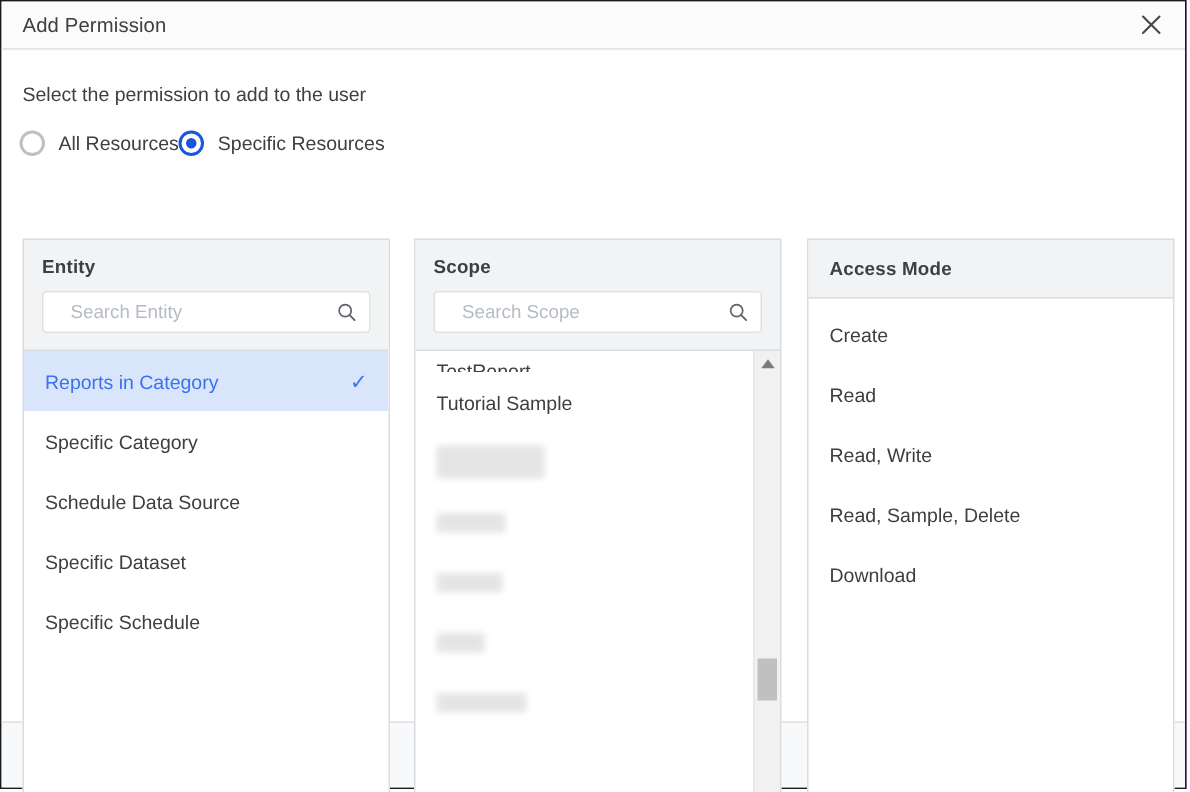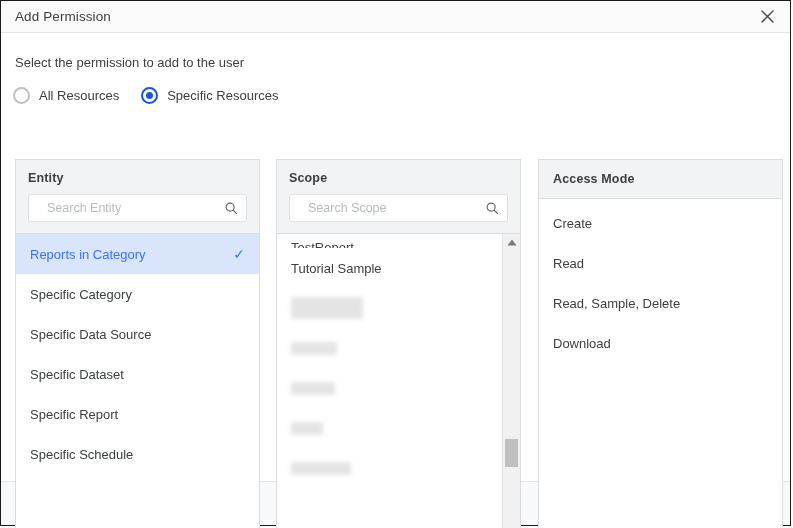--- a/index.html
+++ b/index.html
@@ -68,21 +68,20 @@
     color: #3c4043;
   }
 
   
   .radio-row {
     position: absolute;
     left: 12px;
     top: 54px;
     display: flex;
     align-items: center;
-    gap: 22px;
     justify-content: center;
   }
   .radio-item {
     display: flex;
     align-items: center;
     gap: 9px;
     cursor: pointer;
   }
   .radio-mark {
     width: 17px;
@@ -370,27 +369,24 @@
         </div>
         <div class="panel-list">
           <div class="list-item selected">
             <span>Reports in Category</span>
             <span class="check-icon">✓</span>
           </div>
           <div class="list-item">
             <span>Specific Category</span>
           </div>
           <div class="list-item">
-            <span>Specific Data Source</span>
+            <span>Schedule Data Source</span>
           </div>
           <div class="list-item">
             <span>Specific Dataset</span>
-          </div>
-          <div class="list-item">
-            <span>Specific Report</span>
           </div>
           <div class="list-item">
             <span>Specific Schedule</span>
           </div>
         </div>
       </div>
 
       <div class="panel" id="panel-scope">
         <div class="panel-header">
           <div class="panel-title">Scope</div>
@@ -449,20 +445,23 @@
           <div class="panel-title">Access Mode</div>
         </div>
         <div class="panel-list access-list">
           <div class="list-item">
             <span>Create</span>
           </div>
           <div class="list-item">
             <span>Read</span>
           </div>
           <div class="list-item">
+            <span>Read, Write</span>
+          </div>
+          <div class="list-item">
             <span>Read, Sample, Delete</span>
           </div>
           <div class="list-item">
             <span>Download</span>
           </div>
         </div>
       </div>
 
     </div>
   </div>

